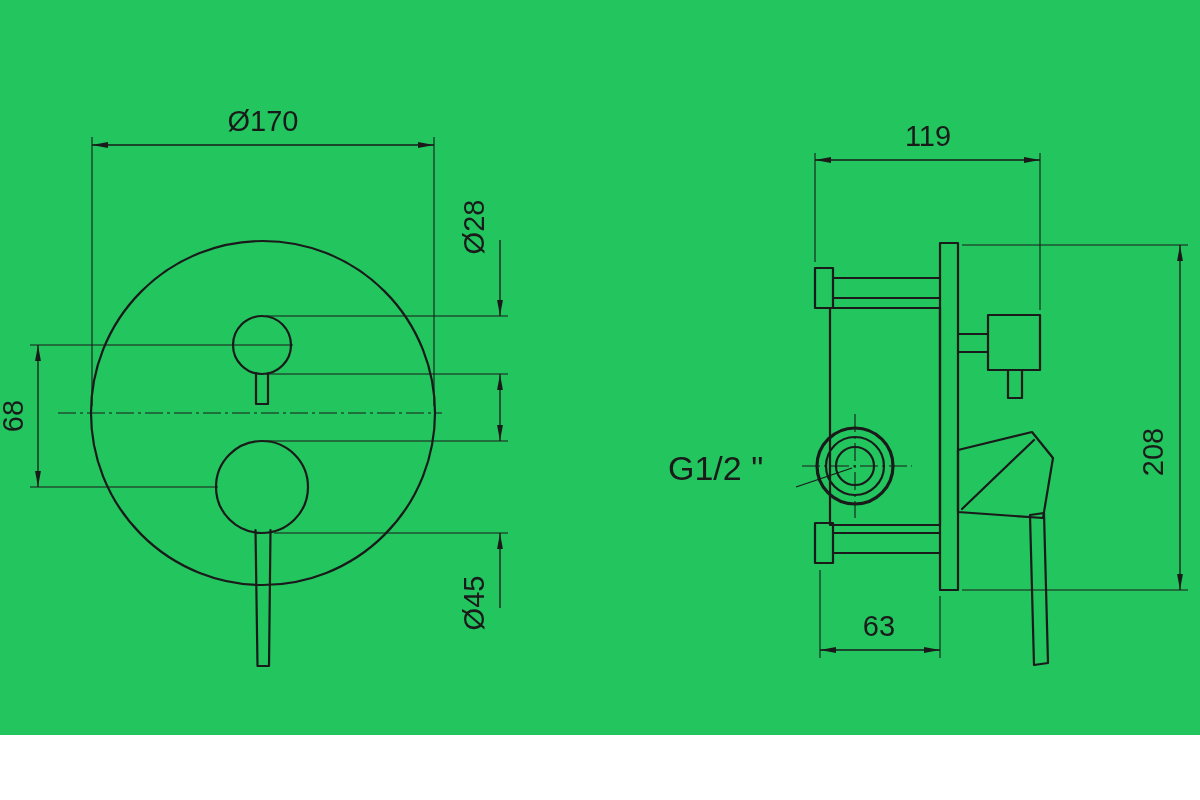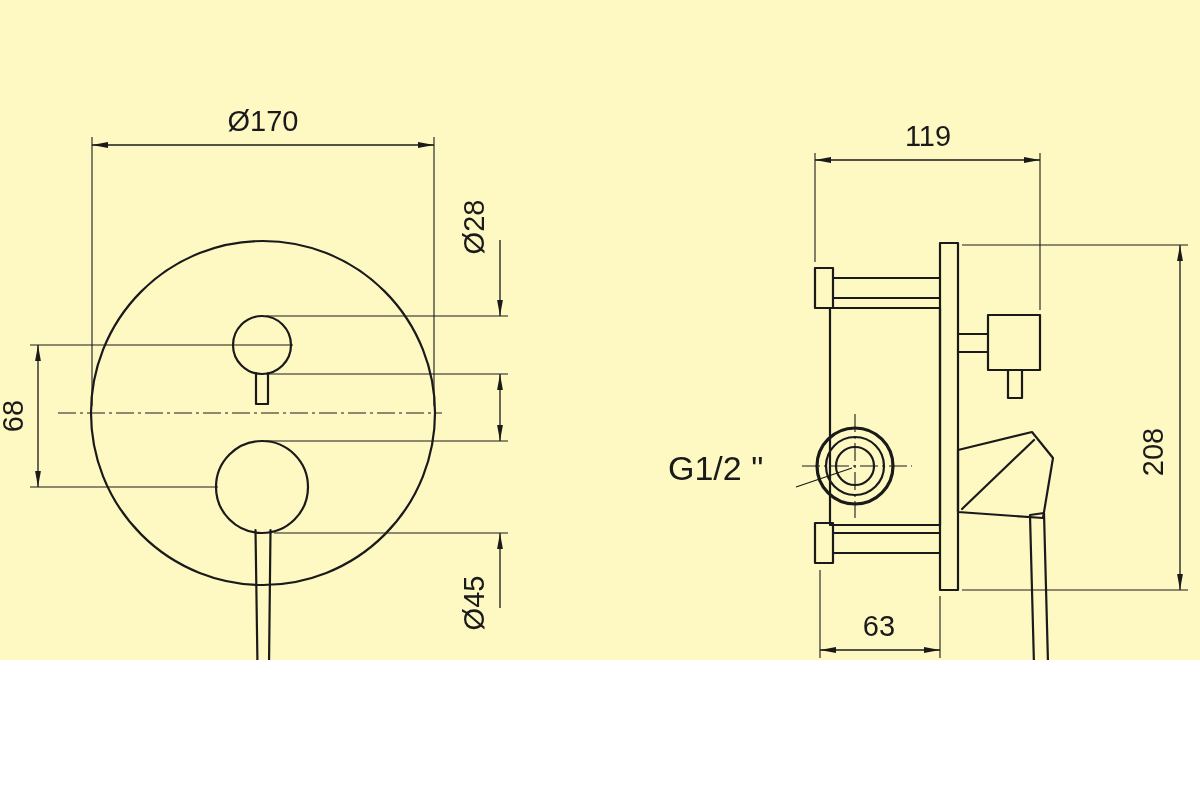--- a/index.html
+++ b/index.html
@@ -3,22 +3,22 @@
 <meta charset="utf-8">
 <style>
   html, body {
     margin: 0;
     padding: 0;
     background: #ffffff;
   }
   .canvas {
     position: relative;
     width: 1200px;
-    height: 660px;
-    background: #fef9c3;
+    height: 735px;
+    background: #22c55e;
     overflow: hidden;
     text-decoration: underline;
   }
   svg {
     position: absolute;
     left: 0;
     top: 0;
   }
   .obj {
     stroke: #1a1a1a;

